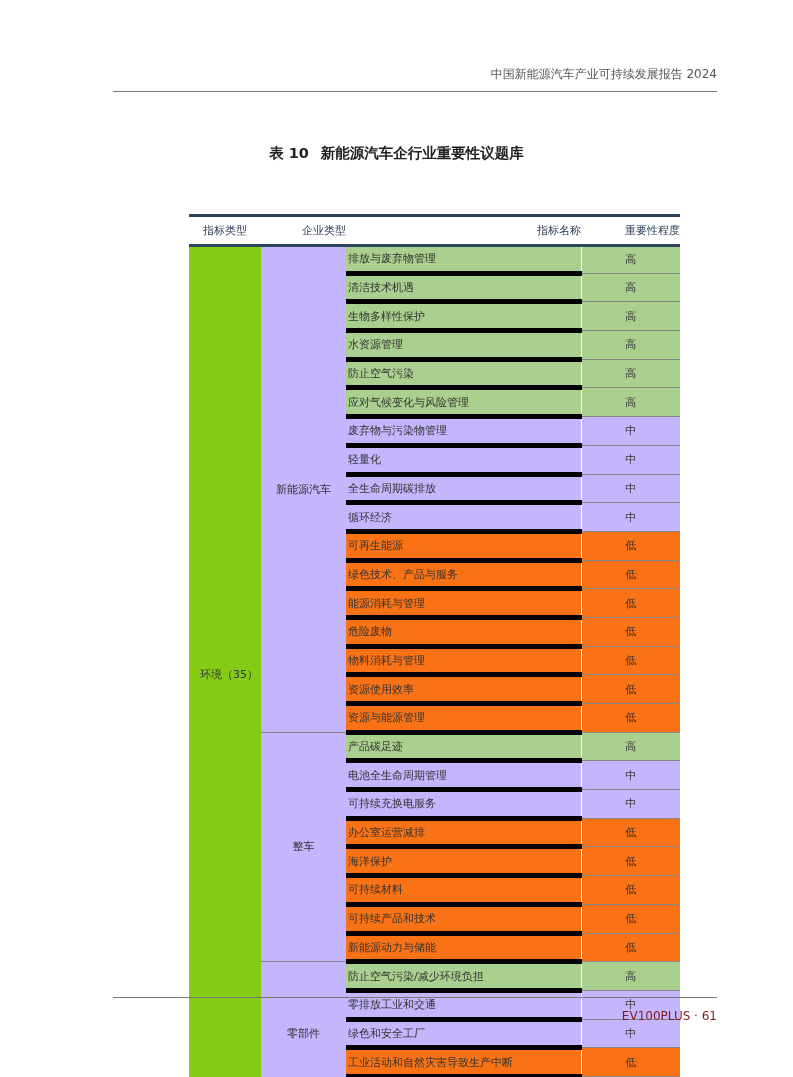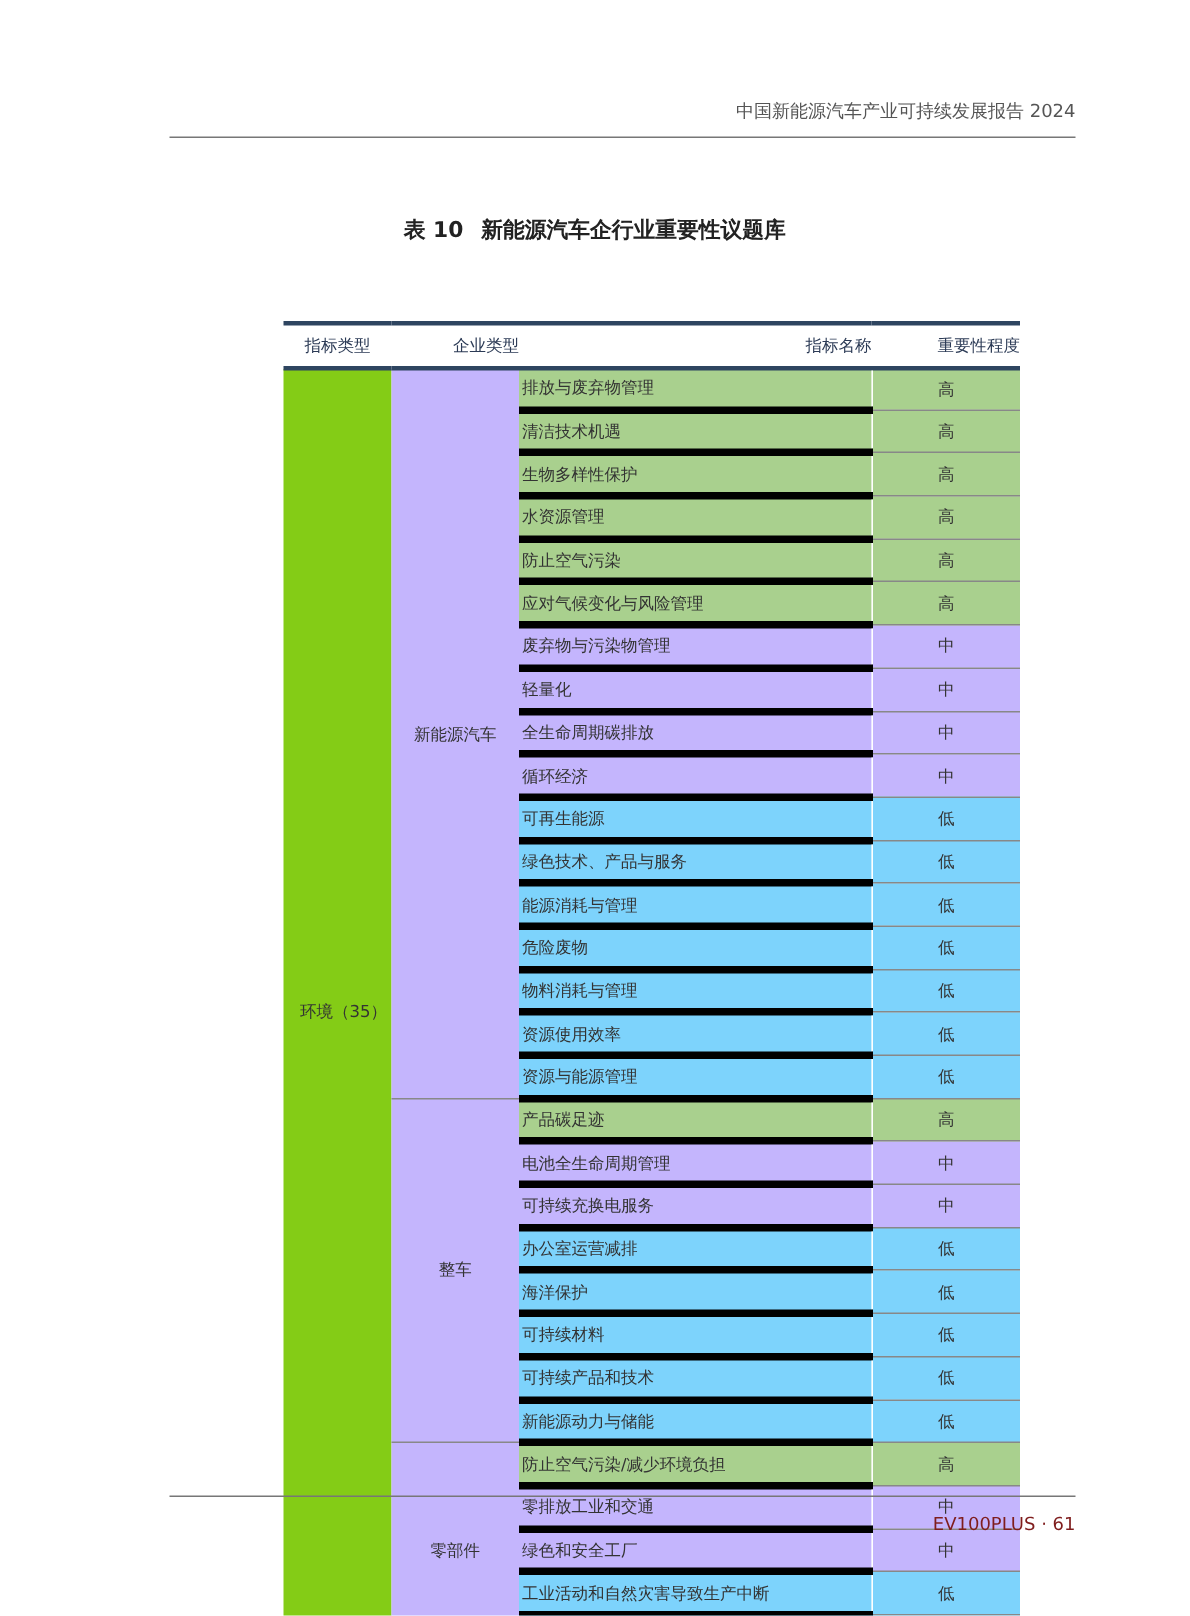--- a/index.html
+++ b/index.html
@@ -12,21 +12,21 @@
   .caption .num { margin-right:12px; }
   table { position:absolute; left:189px; top:178px; border-collapse:collapse; width:491px; table-layout:fixed;margin-top:36px; }
   thead th { font-size:11px; font-weight:normal; color:#2b3a55; height:27px; text-align:right;
              border-top:3px solid #2e4560; border-bottom:3px solid #2e4560; padding:0; }
   th.c1 { text-align:left; padding-left:14px; }
   td { font-size:11px; color:#333; padding:0; height:23.7px; }
   td.name { padding-left:2px; border-bottom:5px solid #000000; border-right:1px solid #fff; }
   td.lvl { text-align:center; border-bottom:1px solid #888; }
   tr.high td.name, tr.high td.lvl { background:#a9d08e; }
   tr.mid td.name, tr.mid td.lvl { background:#c4b5fd; }
-  tr.low td.name, tr.low td.lvl { background:#7dd3fc; }
+  tr.low td.name, tr.low td.lvl { background:#f97316; }
   td.type { vertical-align:middle; text-align:center; padding-left:8px; border-bottom:5px solid #737373; background:#84cc16; }
   td.comp { vertical-align:middle; text-align:center; background:#c4b5fd; border-bottom:1px solid #888; }
   td.comp.bold { font-weight:normal; }
   .foot-line { position:absolute; left:113px; top:997px; width:604px; height:1px; background:#777; }
   .foot-text { position:absolute; right:76px; top:1009px; font-size:12px; color:#7f1d1d; }
 </style>
 </head>
 <body>
 
 <div class="hdr-text">中国新能源汽车产业可持续发展报告 2024</div>

